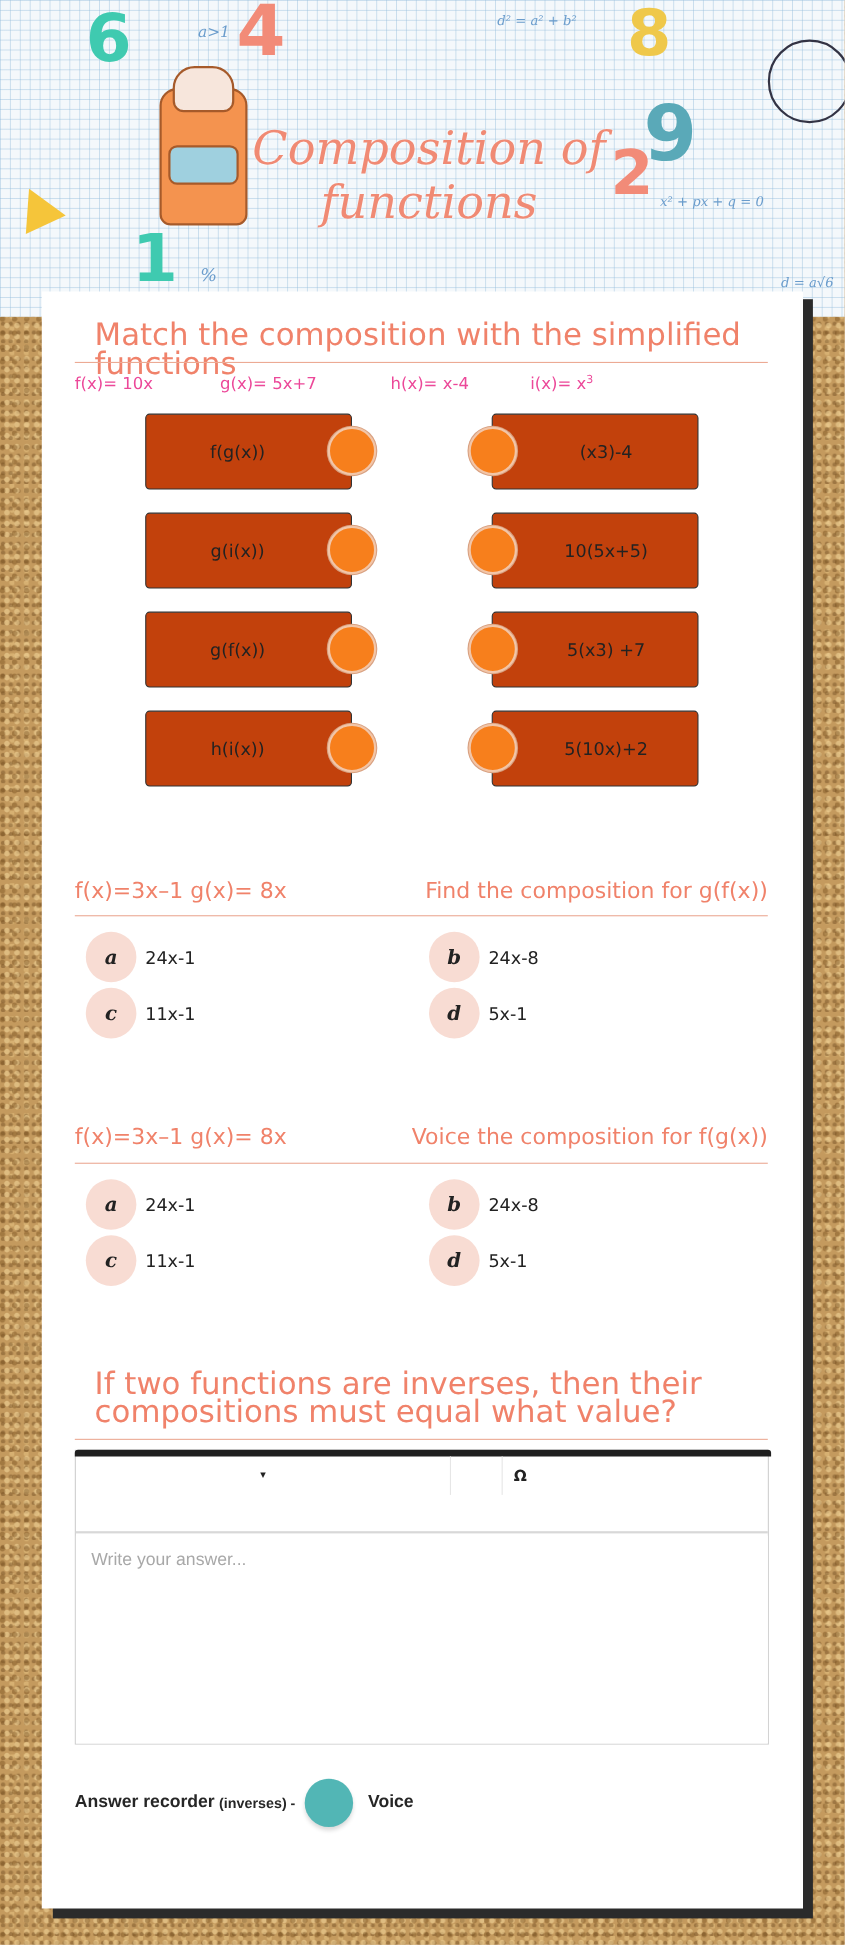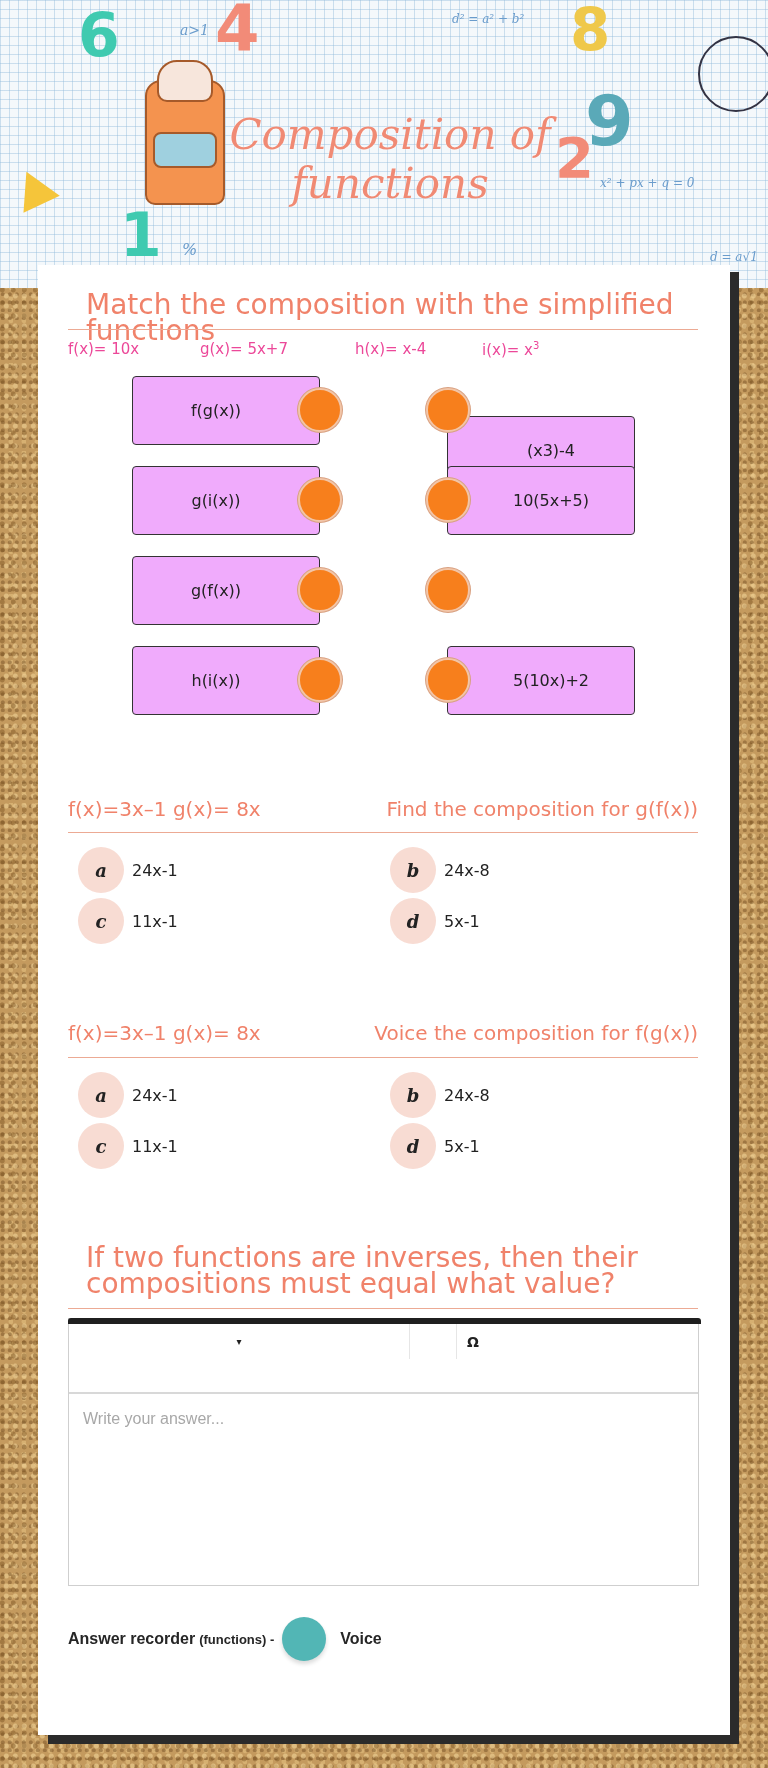--- a/index.html
+++ b/index.html
@@ -50,21 +50,21 @@
     position: absolute; left: 48px; color: #f0826a; font-size: 28px; line-height: 26px;
     font-family: "DejaVu Sans", sans-serif; font-weight: normal;
   }
   .rule { position: absolute; left: 30px; width: 630px; height: 1px; background: #ecaa94; }
   .defs { position: absolute; top: 37px; left: 30px; width: 630px; height: 22px; font-size: 15px; color: #ec4899; text-decoration: underline; }
   .defs span { position: absolute; top: 0; }
   .defs sup { font-size: 10px; }
   
   .match-box {
     position: absolute; width: 188px; height: 69px; border: 1px solid #333; border-radius: 4px;
-    background: #f0abfc; display: flex; align-items: center; justify-content: center;
+    background: #c2410c; display: flex; align-items: center; justify-content: center;
     font-size: 16px; color: #222;
   }
   .match-box.left { left: 94px; padding-right: 20px; }
   .match-box.right { left: 409px; padding-left: 20px; }
   .dot {
     position: absolute; width: 44px; height: 44px; border-radius: 50%;
     background: #f77f1c; border: 2px solid #f2c5a7; box-shadow: 0 0 0 1px #d8a080;
   }
   
   .q-head { position: absolute; left: 30px; width: 630px; height: 28px; color: #f0826a; font-size: 20px; }
@@ -101,21 +101,21 @@
   <div class="deco" style="left:78px;top:0px;font-size:60px;color:#3fcab0;">6</div>
   <div class="deco" style="left:215px;top:-8px;font-size:64px;color:#f28b78;">4</div>
   <div class="deco" style="left:570px;top:-4px;font-size:58px;color:#efc84a;">8</div>
   <div class="deco" style="left:585px;top:80px;font-size:70px;color:#5aa9b8;">9</div>
   <div class="deco" style="left:555px;top:125px;font-size:56px;color:#f28b78;">2</div>
   <div class="deco" style="left:120px;top:200px;font-size:60px;color:#3fcab0;">1</div>
   <div class="formula" style="left:182px;top:240px;font-size:16px;">%</div>
   <div class="formula" style="left:180px;top:22px;font-size:14px;">a&gt;1</div>
   <div class="formula" style="left:452px;top:12px;">d² = a² + b²</div>
   <div class="formula" style="left:600px;top:176px;">x² + px + q = 0</div>
-  <div class="formula" style="left:710px;top:250px;">d = a√1</div>
+  <div class="formula" style="left:710px;top:250px;">d = a√6</div>
   <div style="position:absolute;left:698px;top:36px;width:76px;height:76px;border:2px solid #334;border-radius:50%;"></div>
   <div style="position:absolute;left:14px;top:170px;width:0;height:0;border-left:20px solid transparent;border-right:20px solid transparent;border-bottom:36px solid #f5c53a;transform:rotate(-25deg);"></div>
   <div class="backpack">
       <div class="flap"></div>
     </div>
   <div class="cat"></div>
   <div class="banner-title">Composition of functions</div>
 </div>
 
 <div class="card-shadow"></div>
@@ -128,38 +128,41 @@
     <span style="left:0;">f(x)= 10x</span>
     <span style="left:132px;">g(x)= 5x+7</span>
     <span style="left:287px;">h(x)=  x-4</span>
     <span style="left:414px;"><span style="position:static">i(x)= x</span><sup>3</sup></span>
   </div>
 
   <div class="match-box left" style="top:111px;">
       <span>f(g(x))</span>
     </div>
   <div class="dot" style="left:260px;top:123px;"></div>
-  <div class="match-box right" style="top:111px;margin-top:40px;">
+  <div class="match-box right" style="top:111px;">
       <span>(x3)-4</span>
     </div>
   <div class="dot" style="left:388px;top:123px;"></div>
 
   <div class="match-box left" style="top:201px;">
       <span>g(i(x))</span>
     </div>
   <div class="dot" style="left:260px;top:213px;"></div>
   <div class="match-box right" style="top:201px;">
       <span>10(5x+5)</span>
     </div>
   <div class="dot" style="left:388px;top:213px;"></div>
 
   <div class="match-box left" style="top:291px;">
       <span>g(f(x))</span>
     </div>
   <div class="dot" style="left:260px;top:303px;"></div>
+  <div class="match-box right" style="top:291px;">
+      <span>5(x3) +7</span>
+    </div>
   <div class="dot" style="left:388px;top:303px;"></div>
 
   <div class="match-box left" style="top:381px;">
       <span>h(i(x))</span>
     </div>
   <div class="dot" style="left:260px;top:393px;"></div>
   <div class="match-box right" style="top:381px;">
       <span>5(10x)+2</span>
     </div>
   <div class="dot" style="left:388px;top:393px;"></div>
@@ -221,17 +224,17 @@
       <div class="tb-sep2"></div>
       <div class="tb-omega">
         <span>Ω</span>
       </div>
     </div>
     <textarea class="answer-input" placeholder="Write your answer..." style=""></textarea>
   </div>
 
   <div class="recorder">
     <span>Answer recorder</span>
-    <span class="opt-small">(functions) -</span>
+    <span class="opt-small">(inverses) -</span>
     <div class="rec-btn"></div>
     <span>Voice</span>
   </div>
 </div>
 
 </body></html>

